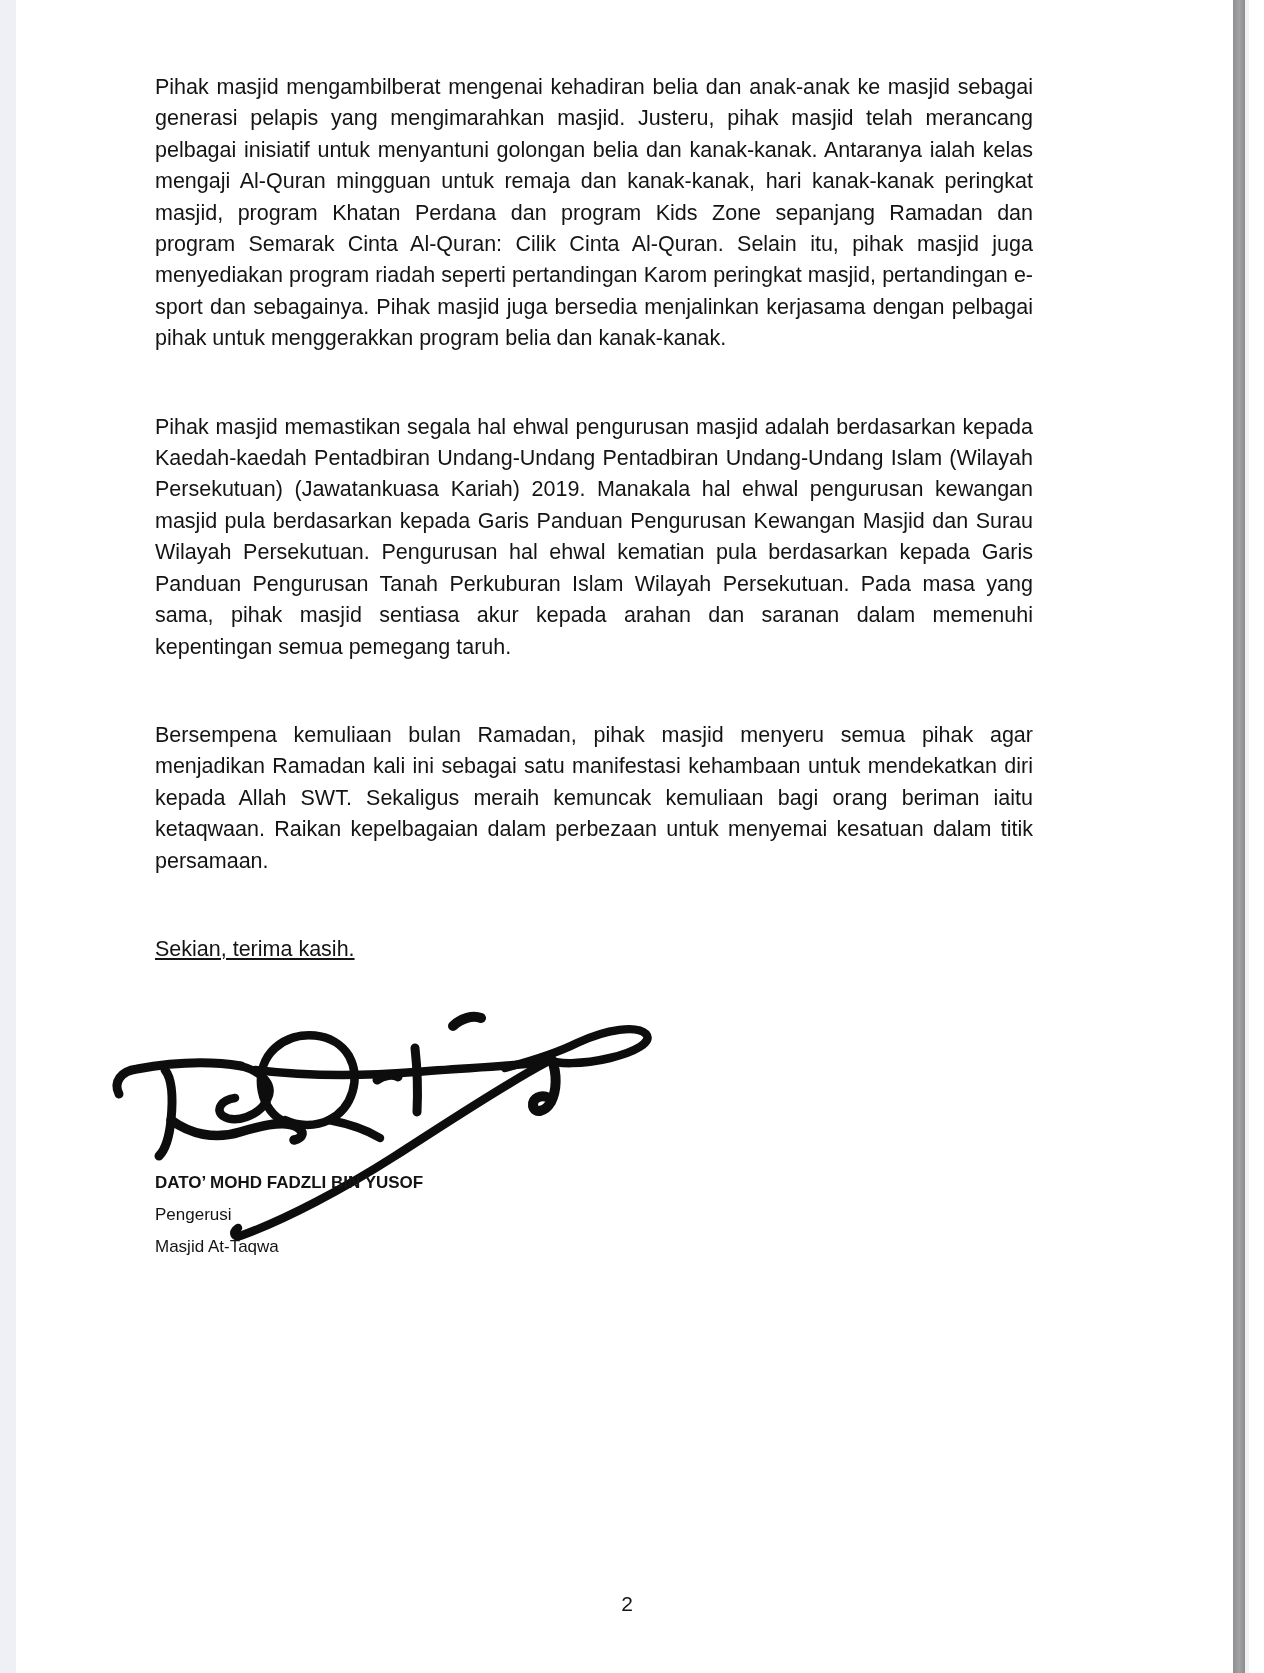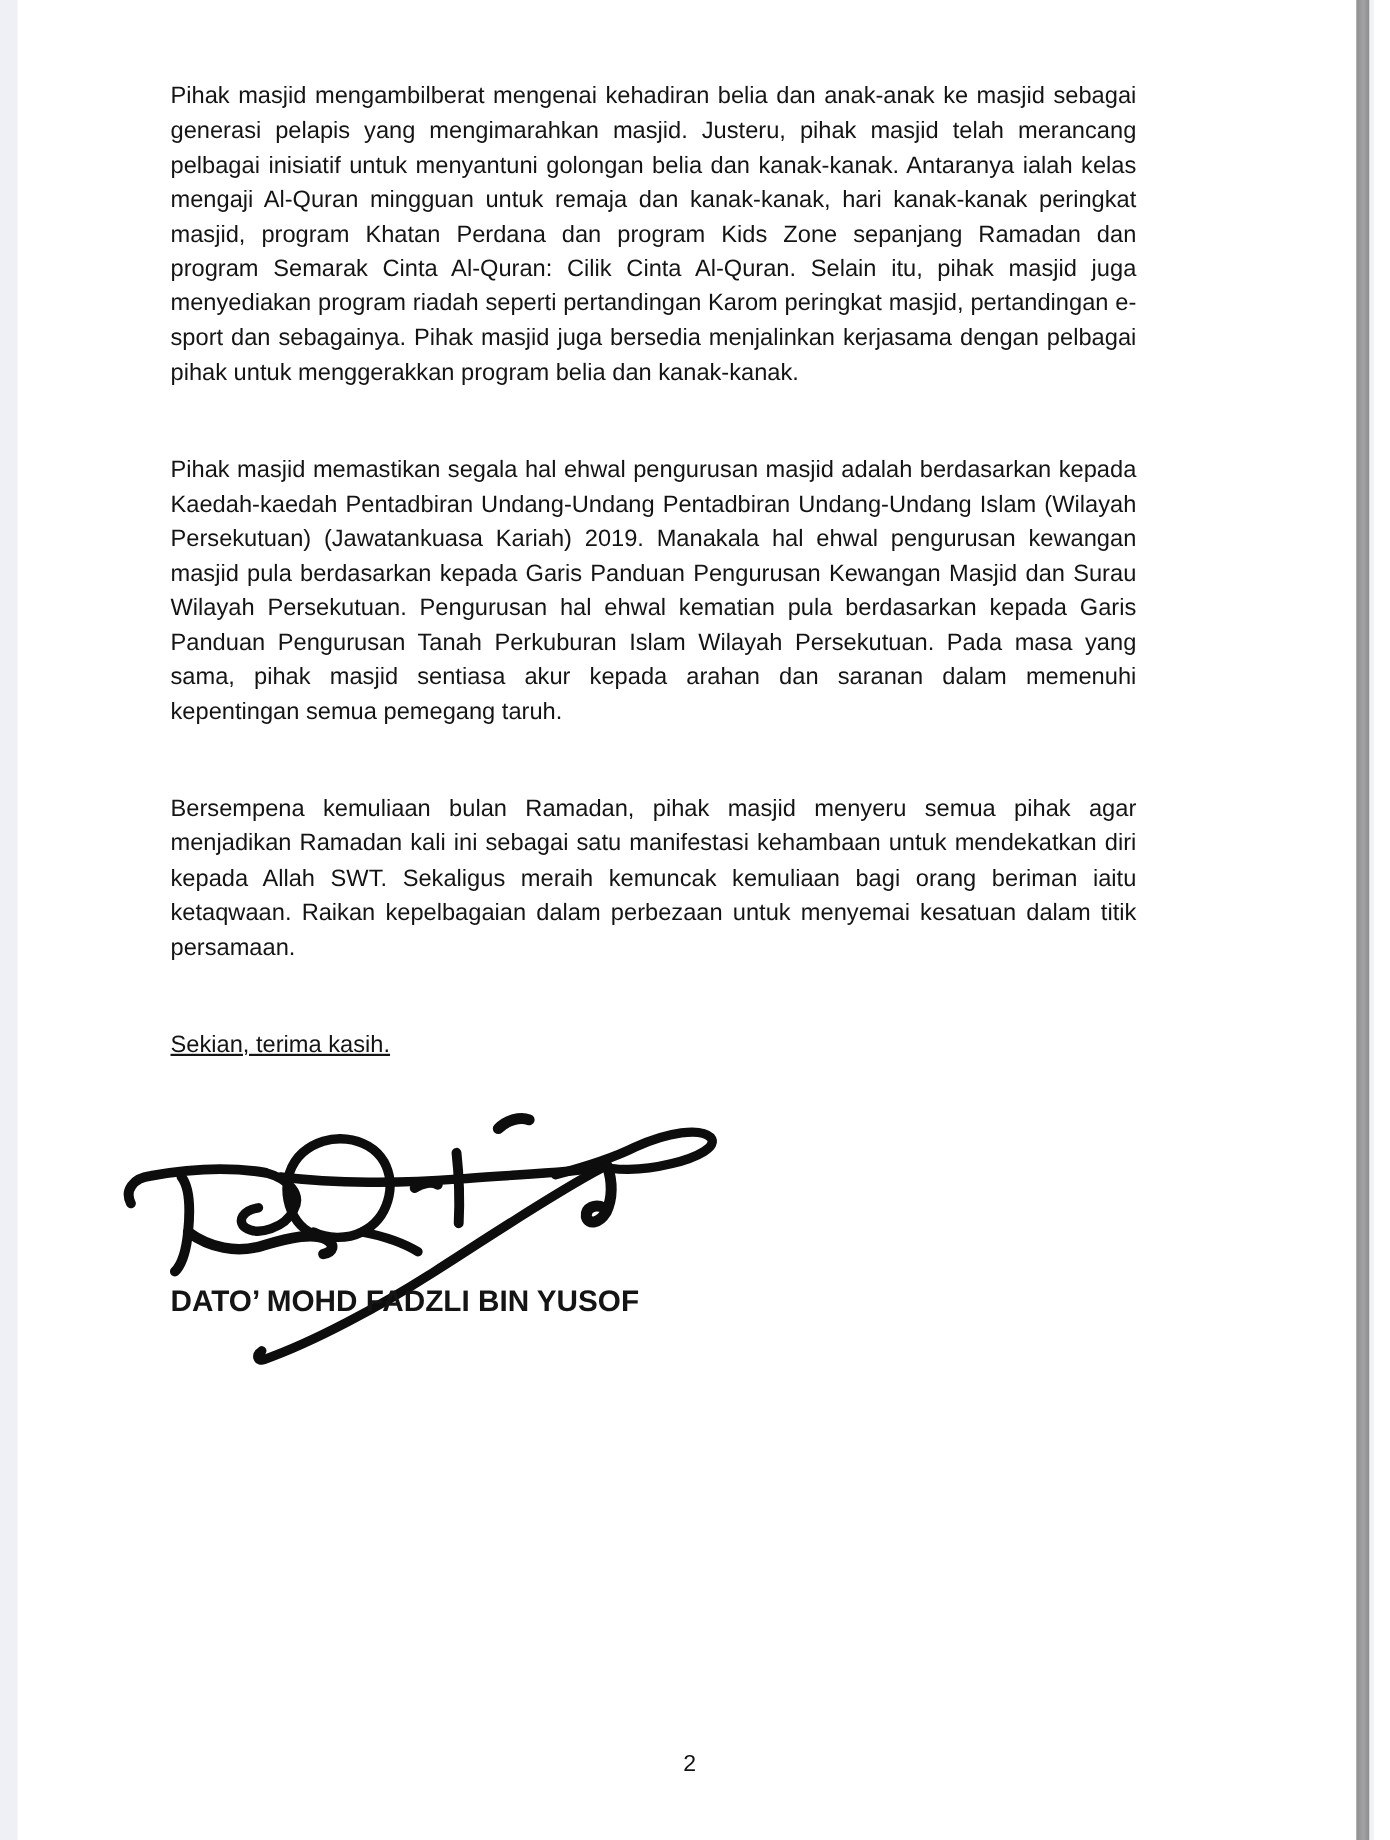--- a/index.html
+++ b/index.html
@@ -30,21 +30,21 @@
   }
   .doc-text p{margin:0 0 57px 0;}
   .closing-line{text-align:left;text-decoration:underline;}
   .signature-wrap{
     position:absolute;left:105px;top:948px;width:560px;height:300px;
     pointer-events:none;
   }
   .signature-wrap svg{display:block;width:100%;height:100%;}
   .signatory{
     position:absolute;left:155px;top:1167px;
-    font-size:27px;line-height:32px;
+    font-size:17px;line-height:32px;
   }
   .signatory .sig-name{font-weight:700;}
   .page-number{
     position:absolute;left:607px;top:1590px;width:40px;
     text-align:center;font-size:21px;line-height:28px;
   }
 </style>
 </head>
 <body>
 
@@ -87,17 +87,19 @@
       <path d="M400,120 C430,112 452,105 472,95 C502,81 532,77 541,86 C548,94 530,104 505,110 C476,117 452,116 442,112" stroke-width="8.5"></path>
 
       <path d="M447,112 C452,126 452,142 446,154 C440,164 430,166 428,158 C427,150 436,146 444,150" stroke-width="10"></path>
 
       <path d="M442,114 C400,136 340,176 290,208 C240,240 180,272 135,288 C129,290 127,284 133,280" stroke-width="8.5"></path>
     </svg>
   </div>
 
   <div class="signatory">
     <div class="sig-name">DATO’ MOHD FADZLI BIN YUSOF</div>
+    <div>Pengerusi</div>
+    <div>Masjid At-Taqwa</div>
   </div>
 
   <div class="page-number">2</div>
 
 </div>
 
 </body></html>

